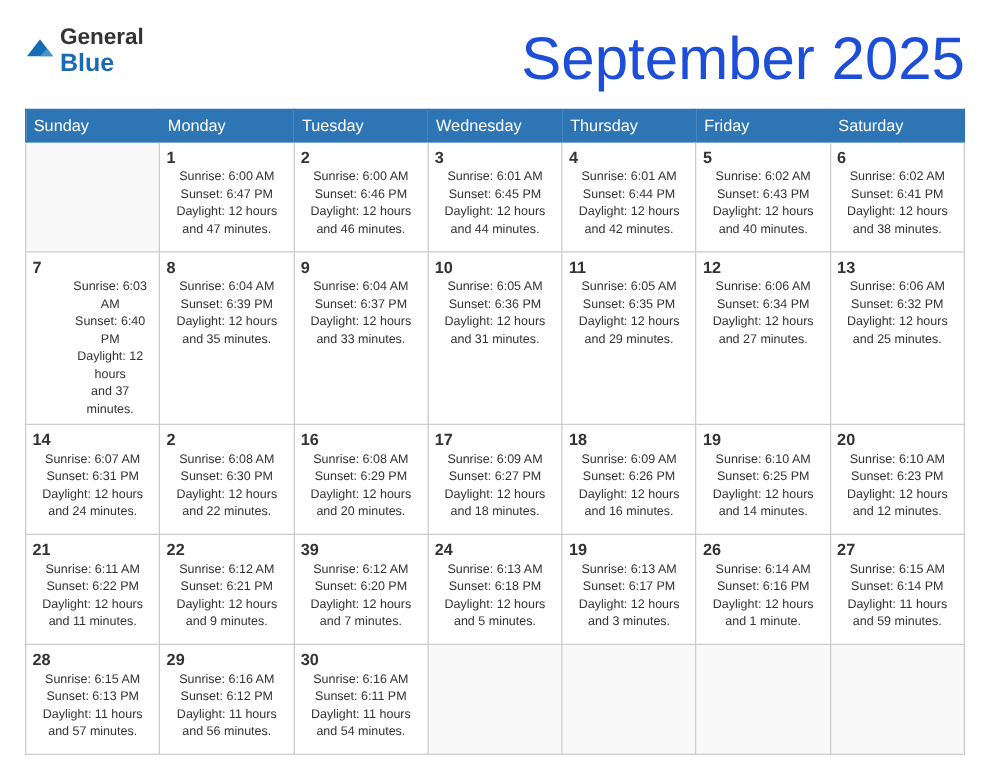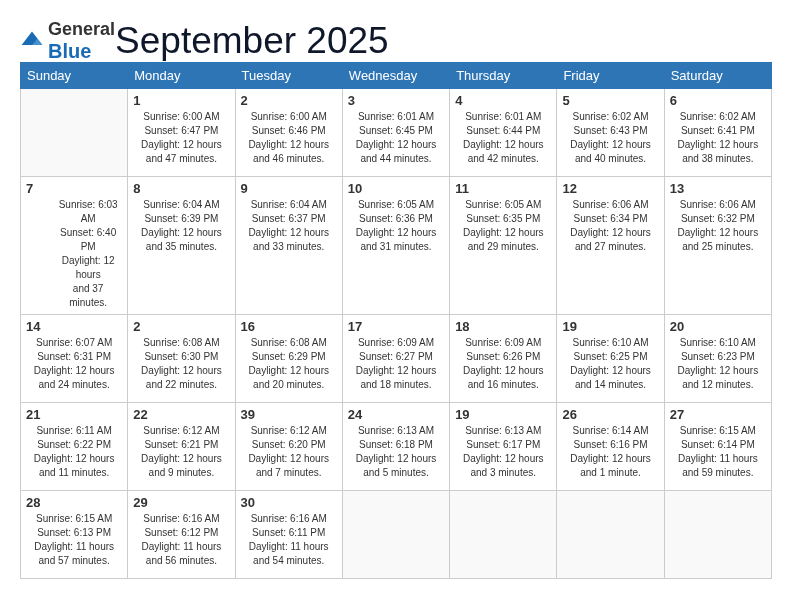--- a/index.html
+++ b/index.html
@@ -10,21 +10,23 @@
       background: #fff;
       overflow: hidden;
     }
     .page {
       width: 792px;
       height: 612px;
       padding: 20px 20px 10px 20px;
     }
     .header {
       display: flex;
+      justify-content: space-between;
       align-items: flex-start;
+      margin-bottom: 12px;
     }
     .logo {
       display: flex;
       align-items: center;
       gap: 4px;
     }
     .logo-text {
       display: flex;
       flex-direction: column;
       line-height: 1.1;
@@ -40,23 +42,23 @@
       color: #1a6bb5;
     }
     .logo-icon {
       width: 24px;
       height: 24px;
     }
     .title-block {
       text-align: right;
     }
     .month-title {
-      font-size: 37px;
+      font-size: 48px;
       font-weight: normal;
-      color: #0f172a;
+      color: #1d4ed8;
     }
     .location {
       font-size: 16px;
       color: #555;
     }
     .calendar {
       width: 100%;
       border-collapse: collapse;
       table-layout: fixed;
     }

